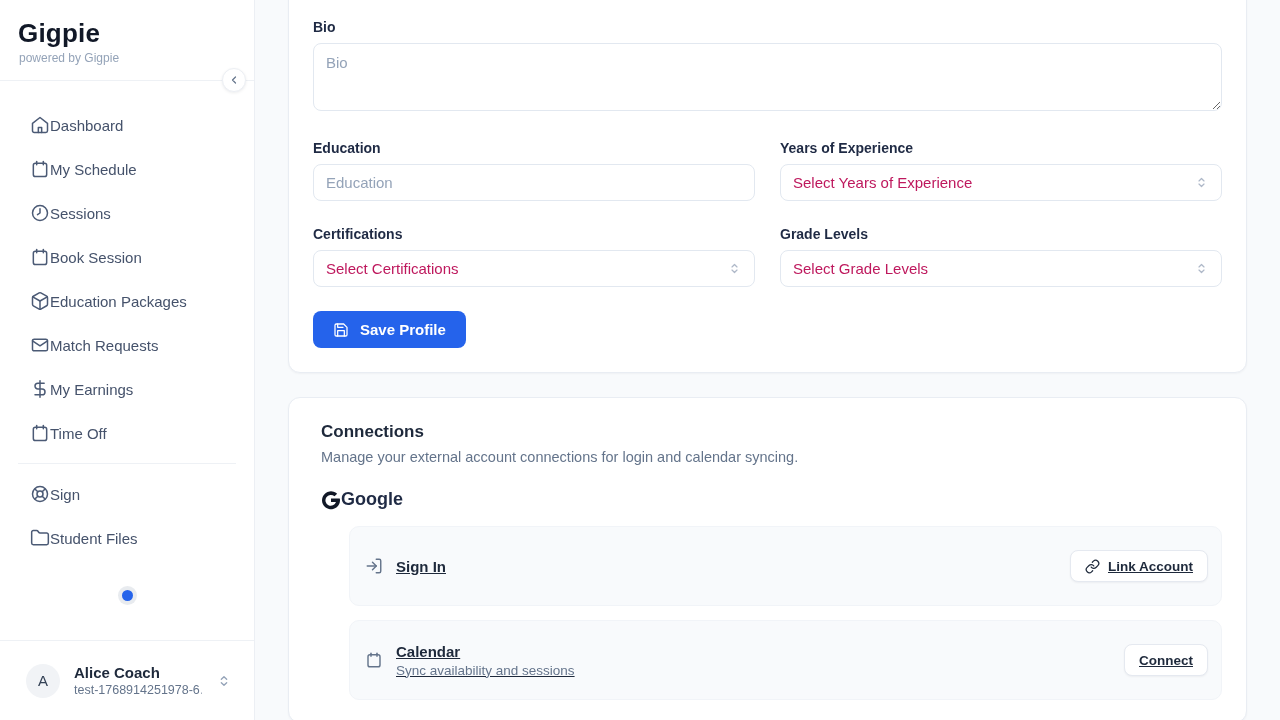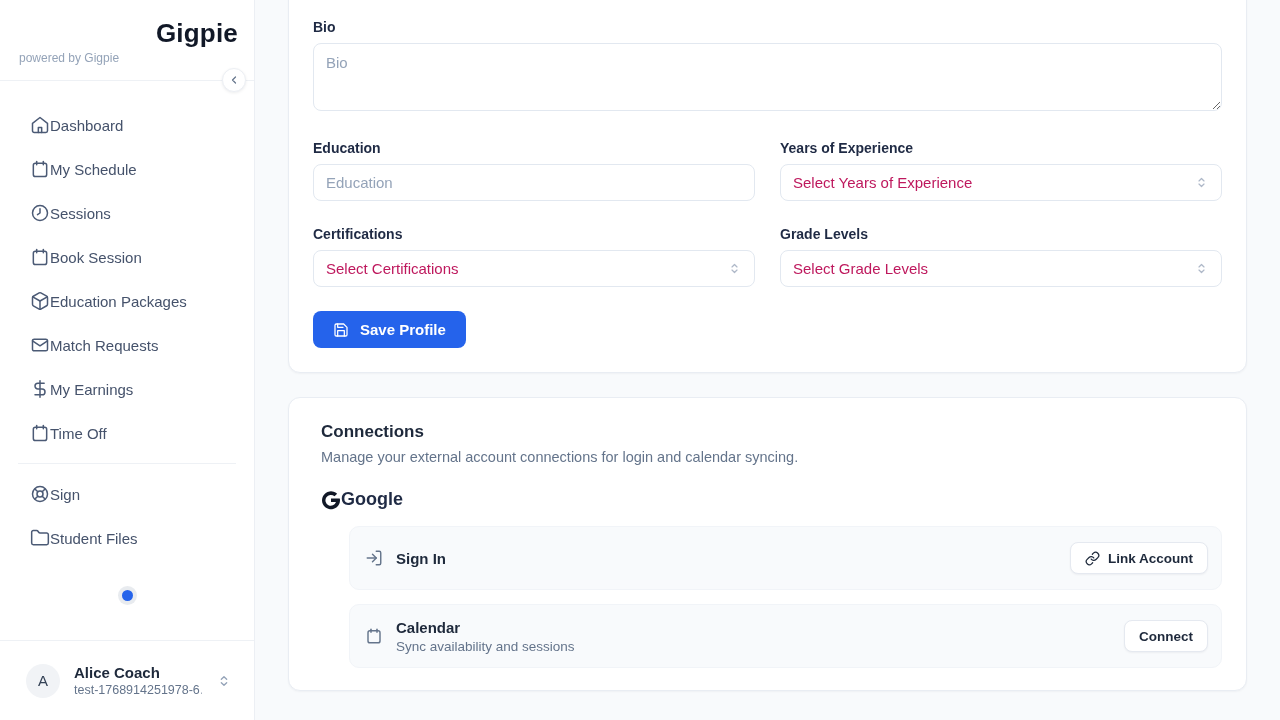--- a/index.html
+++ b/index.html
@@ -17,21 +17,21 @@
     border-right:1px solid #eceff4;
     display:flex; flex-direction:column;
     position:relative;
   }
   .side-header {
     position:relative;
     padding:18px 16px 14px 18px;
     border-bottom:1px solid #eef1f5;
     height:81px;
   }
-  .logo { font-size:26px; font-weight:800; color:#111827; letter-spacing:.2px;text-align:right; }
+  .logo { font-size:26px; font-weight:800; color:#111827; letter-spacing:.2px; }
   .tagline { font-size:12px; color:#94a3b8; margin-top:2px; margin-left:1px; }
   .collapse-btn {
     position:absolute; right:8px; bottom:-12px;
     width:24px; height:24px; border-radius:50%;
     background:#ffffff; border:1px solid #eceff4;
     box-shadow:0 1px 3px rgba(15,23,42,.08);
     display:flex; align-items:center; justify-content:center;
     color:#64748b; cursor:pointer;
   }
   .side-nav { flex:1; padding:22px 16px 0 16px; overflow:hidden; }
@@ -122,23 +122,24 @@
   .provider-head {
     display:flex; align-items:center; 
     margin-top:24px; color:#111827;
   }
   .provider-name { font-size:18px; font-weight:600; color:#1f2a44; }
   .conn-rows { margin-left:28px; margin-top:16px; display:flex; flex-direction:column; gap:14px; }
   .conn-row {
     background:#f8fafc;
     border:1px solid #f1f4f8;
     border-radius:10px;
-    height:64px;
+    height:80px;
     display:flex; align-items:center; gap:13px;
     padding:0 13px 0 15px;
+    text-decoration:underline;
   }
   .conn-ico { color:#64748b; display:flex; }
   .conn-text { flex:1; }
   .conn-row-title { font-size:15px; font-weight:700; color:#1e293b; }
   .conn-row-desc { font-size:13.5px; color:#64748b; margin-top:3px; }
   .action-btn {
     display:inline-flex; align-items:center; gap:8px;
     background:#ffffff; color:#1e293b;
     border:1px solid #e5e9f0; border-radius:8px;
     height:32px; padding:0 14px;

